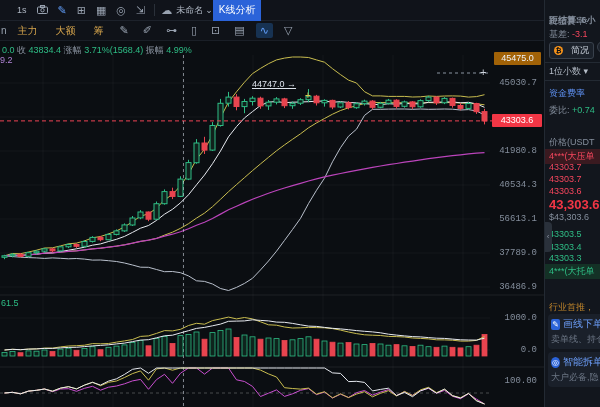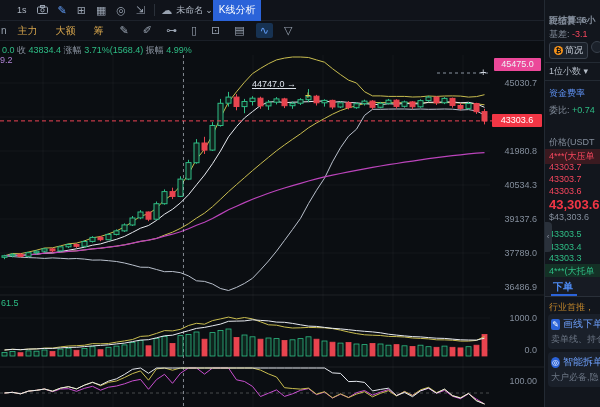--- a/index.html
+++ b/index.html
@@ -26,34 +26,34 @@
   .ico2.active { color:#5f9bf5; background:#173252; border-radius:2px; margin:0 4px; padding:1px 4px; }
 
   
   #chart { position:absolute; left:0; top:42px; width:544px; height:395px; }
   #chart svg { position:absolute; left:0; top:0; }
   .ohlc { position:absolute; left:2px; top:2px; font-size:9px; color:#8a93a0; white-space:nowrap; }
   .ohlc b { font-weight:normal; color:#2ebd85; }
   .frag2 { position:absolute; left:0; top:13px; font-size:9px; color:#b084d6; }
   .anno { position:absolute; left:252px; top:37px; font-size:9px; color:#dde3ec;text-decoration:underline; }
   .plusmark { position:absolute; left:305px; top:48px; font-size:10px; color:#d5c34f; }
-  .axlbl { position:absolute; right:7px; font-size:9px; color:#848e9c; }
-  .badge-alert { position:absolute; left:494px; top:16px; width:47px; background:#ec4899; color:#eef1f5;
+  .axlbl { position:absolute; right:7px; font-size:9px; color:#848e9c;font-family:Liberation Mono, monospace; }
+  .badge-alert { position:absolute; left:494px; top:10px; width:47px; background:#a16207; color:#eef1f5;
                  font-size:9px; text-align:center; padding:1px 0 2px; border-radius:1px; }
   .alert-plus { position:absolute; left:480px; top:25px; color:#cfd6df; font-size:11px; line-height:1; }
   .badge-price { position:absolute; left:492px; top:72px; width:50px; background:#f23645; color:#fff;
                  font-size:9px; text-align:center; padding:1px 0 2px; border-radius:1px; }
   .vol-lab { position:absolute; left:1px; top:256px; font-size:9px; color:#2ebd85; }
 
   
   #sidebar { position:absolute; left:544px; top:0; width:56px; height:407px; background:#12161d;
              border-left:1px solid #232a33; font-size:9px; overflow:hidden; }
   #sidebar > div { position:absolute; left:4px; white-space:nowrap; }
   .gy { color:#848e9c; } .rd { color:#f6465d; } .gn { color:#2ebd85; } .bl { color:#5d8fef; }
-  .pillbtn { display:inline-flex; align-items:center; gap:2px; border:1px solid #39414c; background:#1b212a;
+  .pillbtn { display:inline-flex; align-items:center; gap:8px; border:1px solid #39414c; background:#1b212a;
              color:#c3cad4; border-radius:3px; padding:1px 4px; font-size:9px; cursor:pointer; }
   .coin { display:inline-block; width:9px; height:9px; border-radius:50%; background:#f7931a; color:#0b0e12;
           font-size:7px; line-height:9px; text-align:center; font-weight:bold; }
   .dropdown { left:0 !important; width:56px; border-top:1px solid #232a33; border-bottom:1px solid #232a33;
               padding:2px 4px; color:#b6bec9; cursor:pointer; }
   .bannerR { left:0 !important; width:60px; background:#3a1a20; color:#f6465d; padding:1px 4px; }
   .bannerG { left:0 !important; width:60px; background:#143126; color:#2ebd85; padding:1px 4px; }
   .bigpx { font-size:13px; font-weight:bold; color:#f23645; }
   .tabbar { left:0 !important; width:56px; height:20px; background:#171b23; border-bottom:1px solid #2a3039; }
   .tabbar .tablabel { position:absolute; left:8px; top:3px; font-size:10px; font-weight:bold; color:#4f8df7; cursor:pointer; }
@@ -343,21 +343,21 @@
     <div class="plusmark">+</div>
 
     <span class="alert-plus">+</span>
     <div class="badge-alert">45475.0</div>
     <div class="badge-price">43303.6</div>
 
     <div id="axis-labels">
         <div class="axlbl" style="top: 36px;">45030.7</div>
         <div class="axlbl" style="top: 104px;">41980.8</div>
         <div class="axlbl" style="top: 138px;">40534.3</div>
-        <div class="axlbl" style="top: 172px;">39137.6</div>
+        <div class="axlbl" style="top: 172px;">56613.1</div>
         <div class="axlbl" style="top: 206px;">37789.0</div>
         <div class="axlbl" style="top: 240px;">36486.9</div>
       </div>
     <div class="axlbl" style="top:271px;">1000.0</div>
     <div class="axlbl" style="top:303px;">0.0</div>
     <div class="axlbl" style="top:334px;">100.00</div>
     <div class="vol-lab">61.5</div>
   </div>
 
   <div id="sidebar">
@@ -384,24 +384,20 @@
     <div style="top:149px;" class="bannerR">4***(大压单</div>
     <div style="top:162px;" class="rd">43303.7</div>
     <div style="top:174px;" class="rd">43303.7</div>
     <div style="top:186px;" class="rd">43303.6</div>
     <div style="top:197px;" class="bigpx">43,303.6</div>
     <div style="top:212px;text-align:right;" class="gy">$43,303.6</div>
     <div style="top:229px;" class="gn">43303.5</div>
     <div style="top:242px;" class="gn">43303.4</div>
     <div style="top:253px;text-align:center;" class="gn">43303.3</div>
     <div style="top:264px;" class="bannerG">4***(大托单</div>
-    <div style="top:277px;" class="tabbar">
-      <span class="tablabel">下单</span>
-      <span class="tabline"></span>
-    </div>
     <div style="top:301px;" class="promo">行业首推，</div>
     <div style="top:314px;" class="card">
       <div class="ctitle">
           <span class="cicon">✎</span>
           <span>画线下单</span>
         </div>
       <div class="cdesc">卖单线、持仓</div>
     </div>
     <div style="top:352px;" class="card">
       <div class="ctitle">

